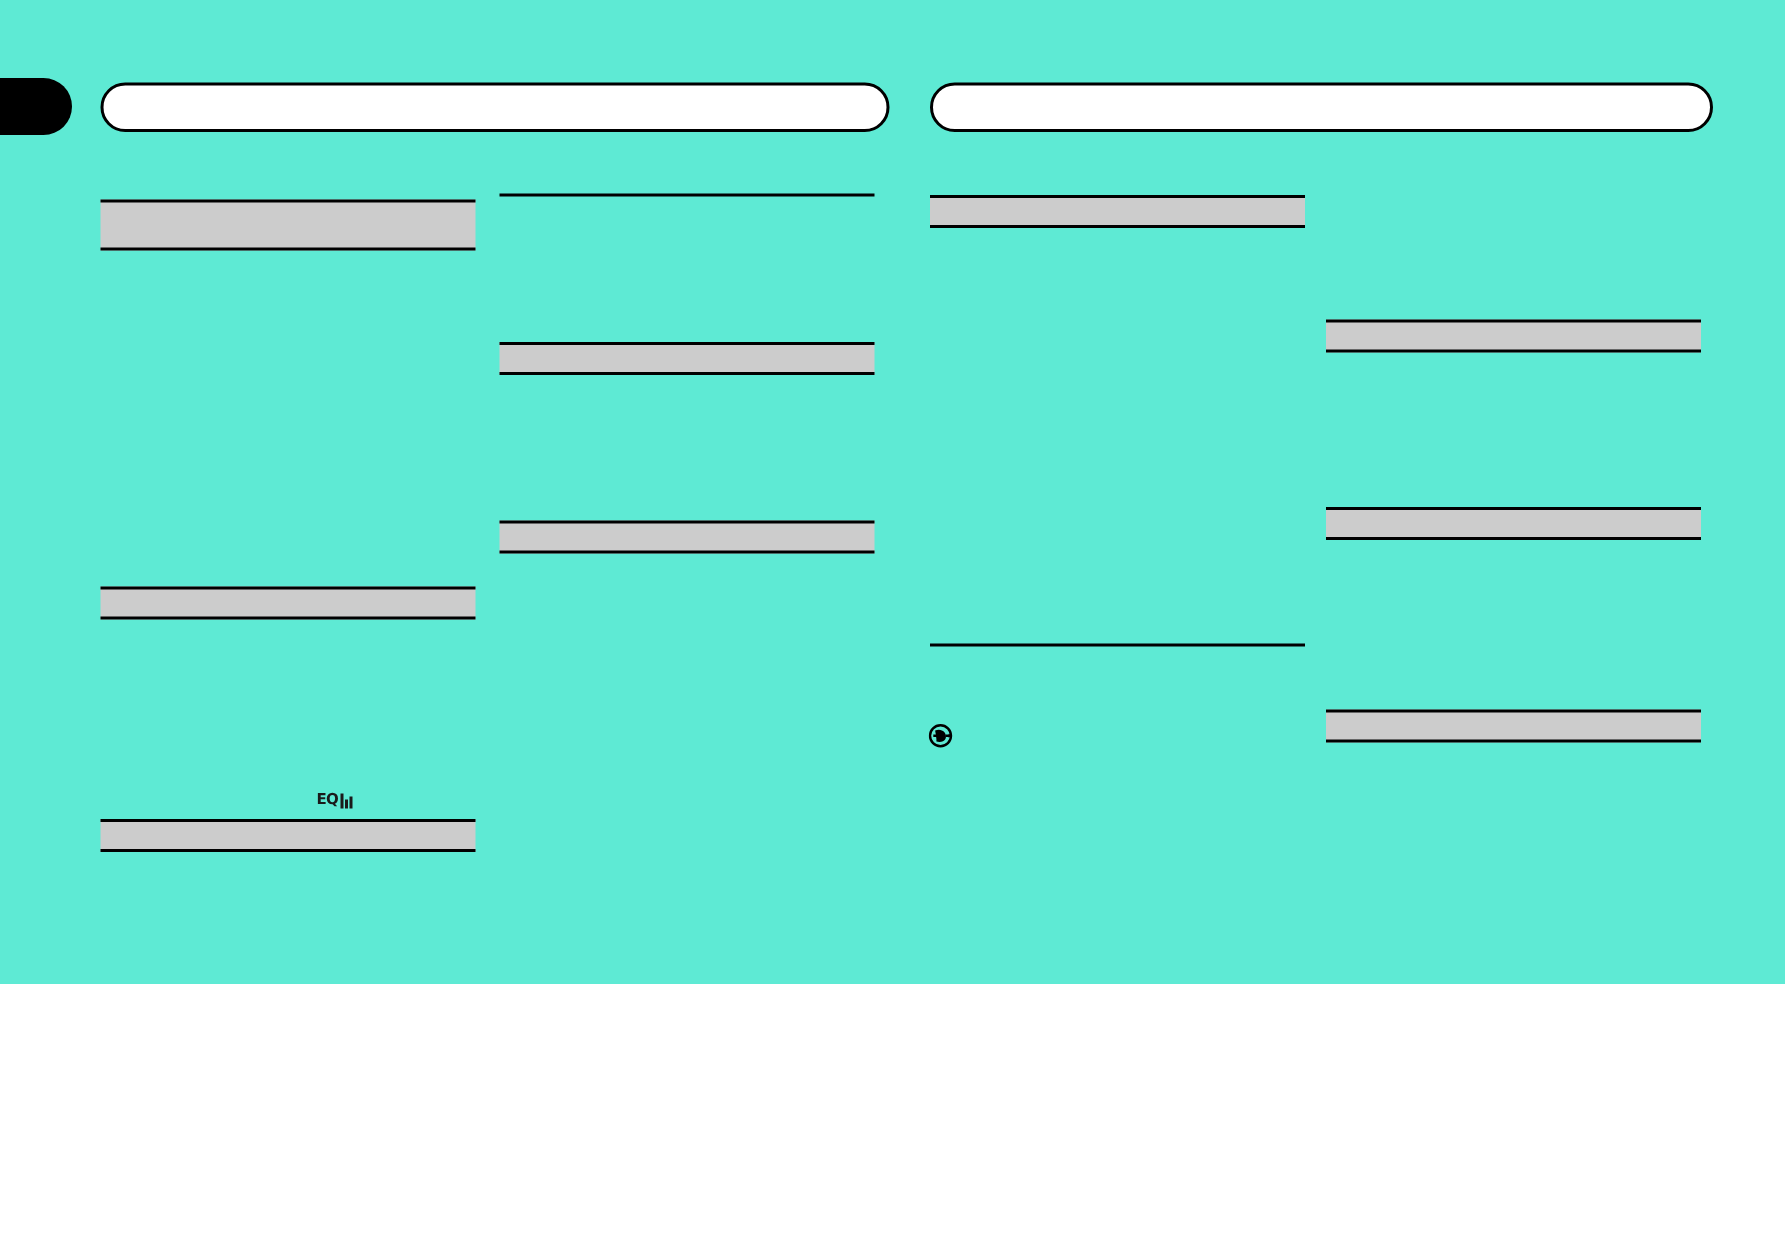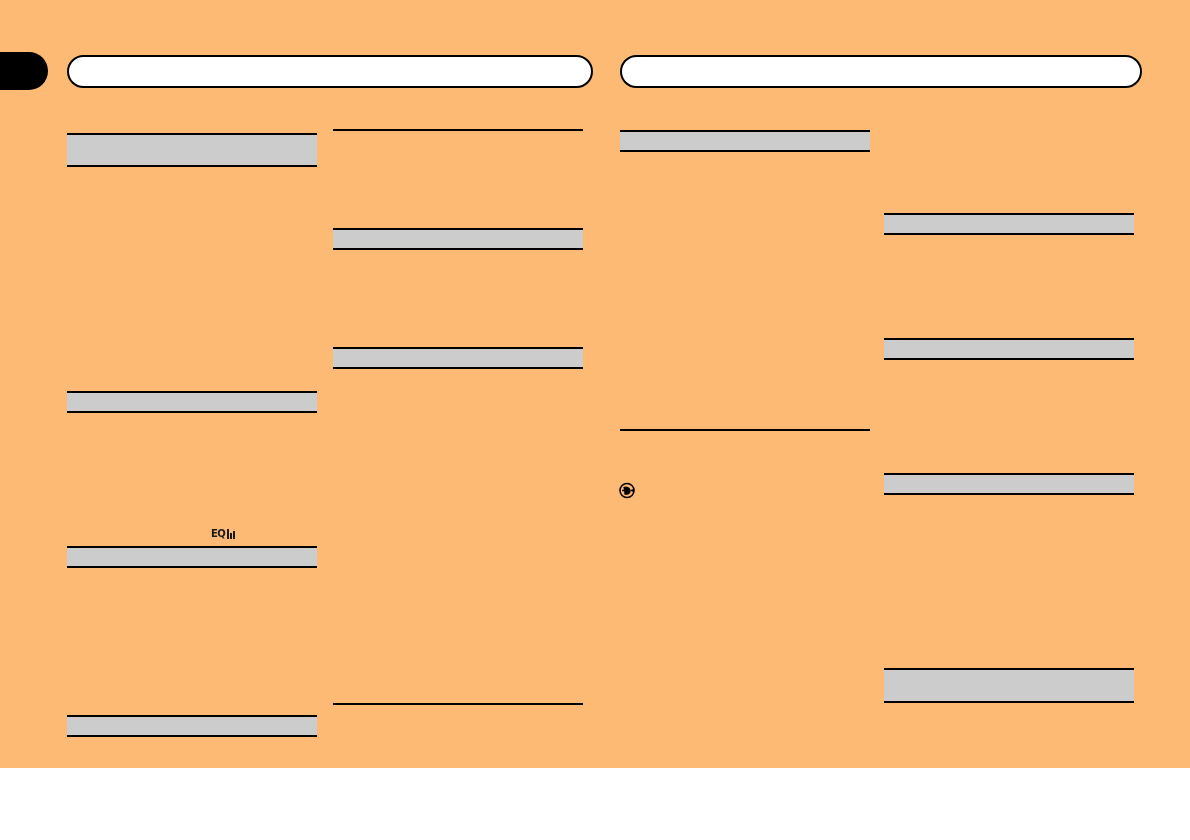--- a/index.html
+++ b/index.html
@@ -7,22 +7,22 @@
     margin: 0;
     padding: 0;
     background: #ffffff;
   }
   body {
     font-family: "Liberation Sans", sans-serif;
   }
   #page {
     position: relative;
     width: 1190px;
-    height: 768px;
-    background: #fdba74;
+    height: 656px;
+    background: #5eead4;
     overflow: hidden;
   }
 
   
   .header-capsule {
     position: absolute;
     box-sizing: border-box;
     border: 2px solid #000000;
     border-radius: 999px;
     background: #ffffff;

